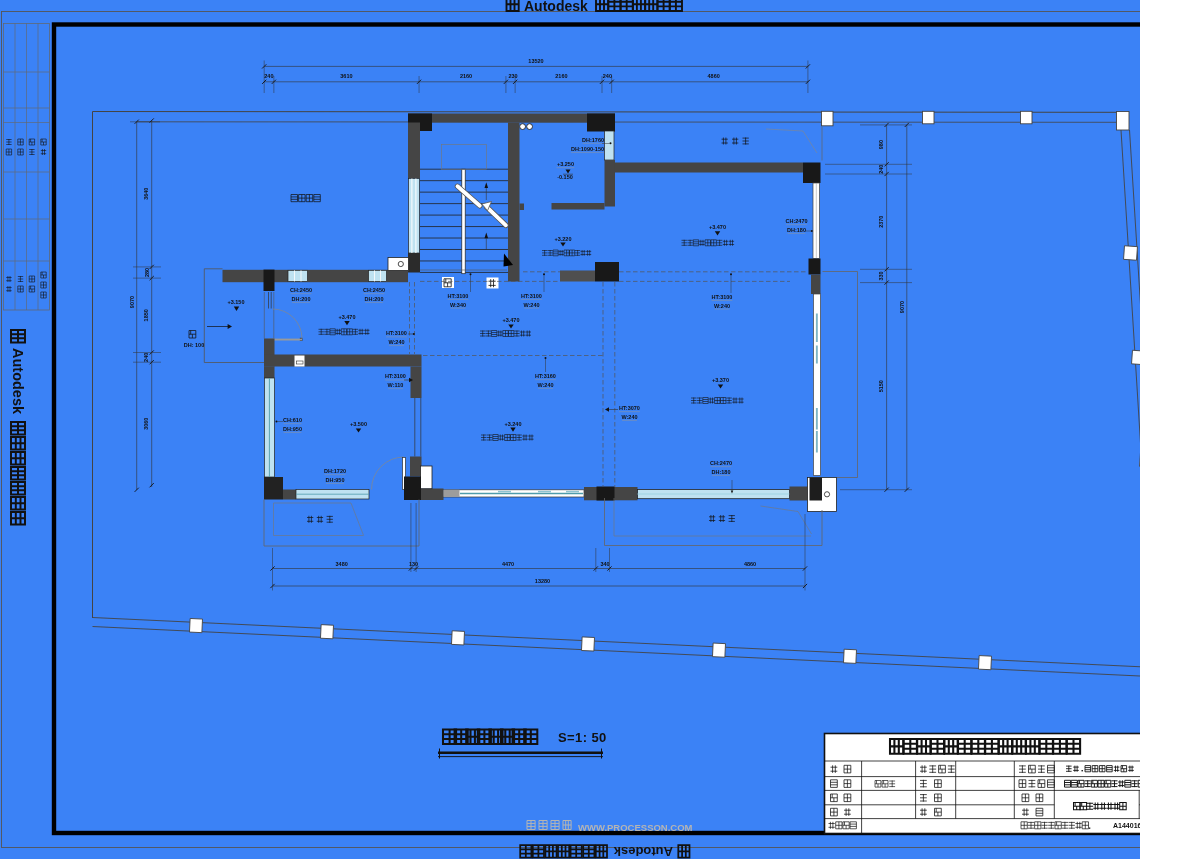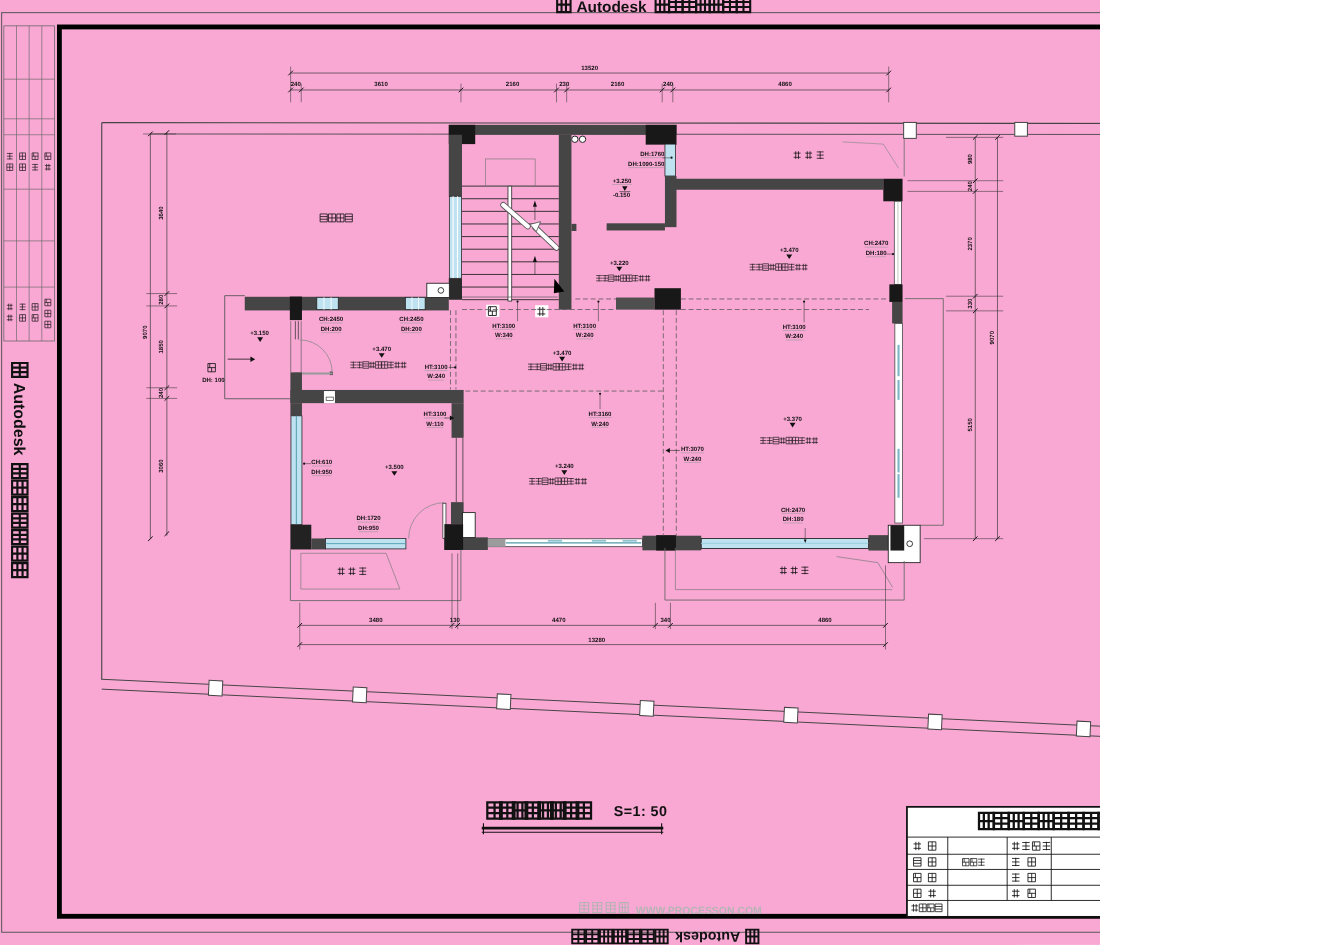--- a/index.html
+++ b/index.html
@@ -1,16 +1,16 @@
 <!DOCTYPE html>
 <html><head><meta charset="utf-8">
 <style>
 html,body{margin:0;padding:0;background:#fff;}
-#sheet{position:relative;width:960px;height:859px;overflow:hidden;background:#f9a8d4;
-font-family:"Liberation Sans", sans-serif;padding-left:40px;}
+#sheet{position:relative;width:1140px;height:859px;overflow:hidden;background:#3b82f6;
+font-family:"Liberation Sans", sans-serif;}
 svg{position:absolute;left:0;top:0;transform:translateZ(0);-webkit-font-smoothing:antialiased;}
 </style></head><body>
 <div id="sheet">
 <svg width="1200" height="859" viewBox="0 0 1200 859">
 
 <rect x="1.5" y="11.5" width="1195.5" height="836" fill="none" stroke="#555" stroke-width="0.9"></rect>
 
 <rect x="54" y="24.5" width="1130" height="808.5" fill="none" stroke="#000" stroke-width="4.4"></rect>
 
 <rect x="3.5" y="23.5" width="46" height="286.5" fill="none" stroke="#666" stroke-width="0.7"></rect>

